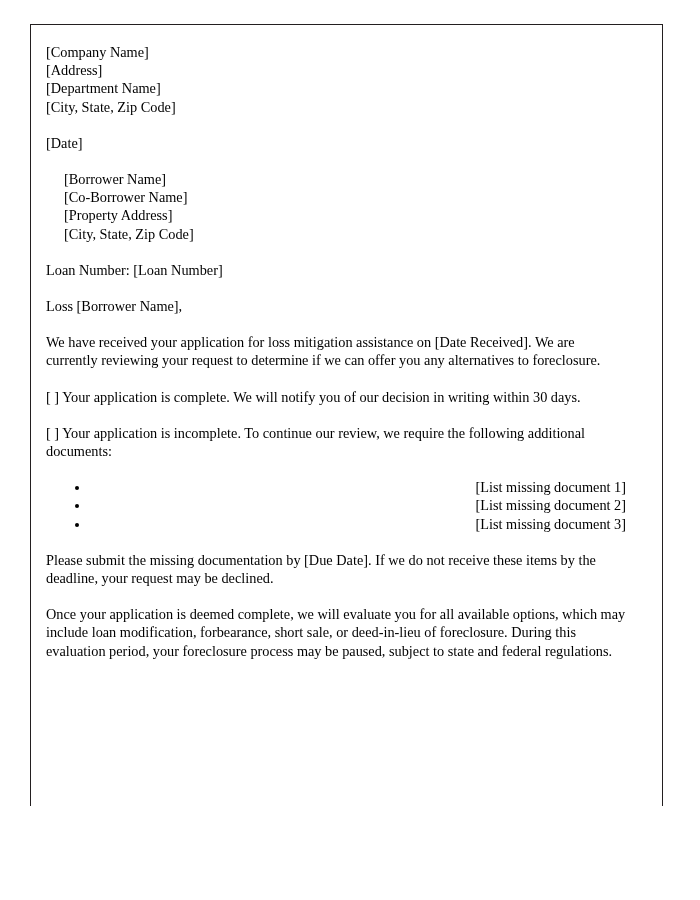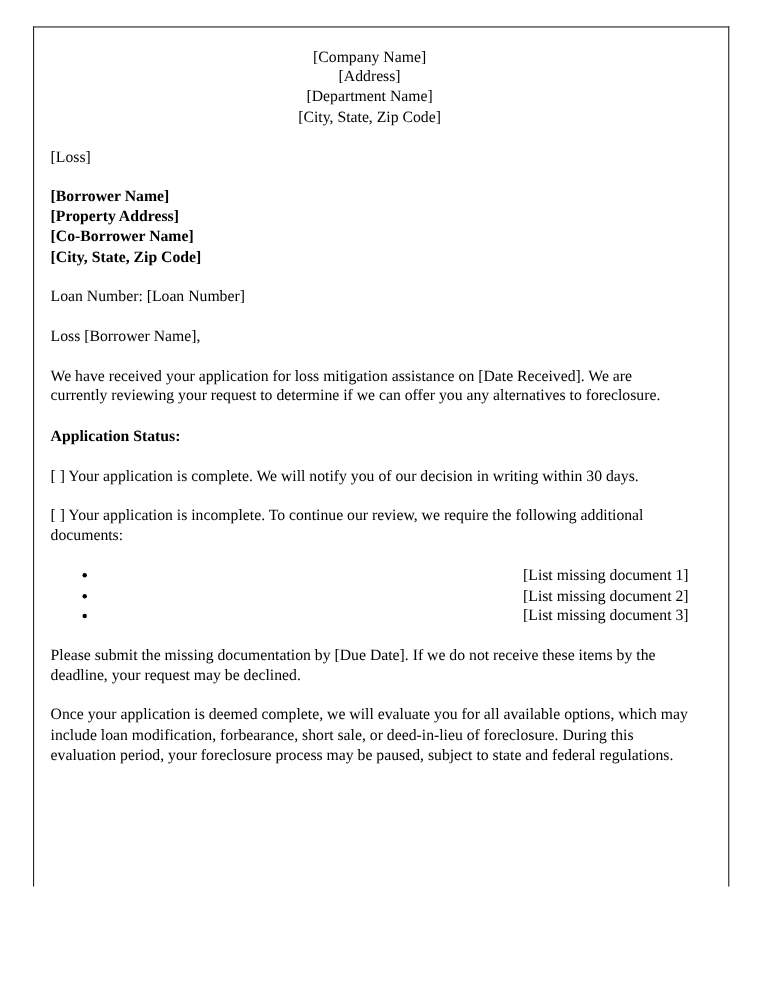--- a/index.html
+++ b/index.html
@@ -40,32 +40,30 @@
     position: absolute;
     left: 15px;
     top: 18px;
     width: 580px;
     font-size: 14.3px;
     line-height: 18.2px;
     text-align: left;
   }
   .address-block {
     margin: 0 0 18px 0;
-    text-align: center;
   }
   .address-line {
     display: block;
     white-space: pre;
   }
   .date-block {
     margin: 0 0 18px 0;
   }
   .recipient-block {
-    margin: 0 0 18px 0;
-    font-weight: bold;
+    margin: 0 0 18px 18px;
   }
   .heading {
     font-weight: bold;
     margin: 0 0 18px 0;
   }
   .para {
     margin: 0 0 18px 0;
   }
   .doc-list {
     list-style-type: disc;
@@ -90,37 +88,36 @@
   <div class="document-sheet">
     <div class="document-body">
 
       <div class="address-block">
         <span class="address-line">[Company Name]</span>
         <span class="address-line">[Address]</span>
         <span class="address-line">[Department Name]</span>
         <span class="address-line">[City, State, Zip Code]</span>
       </div>
 
-      <div class="date-block">[Loss]</div>
+      <div class="date-block">[Date]</div>
 
       <div class="recipient-block">
         <span class="address-line">[Borrower Name]</span>
+        <span class="address-line">[Co-Borrower Name]</span>
         <span class="address-line">[Property Address]</span>
-        <span class="address-line">[Co-Borrower Name]</span>
         <span class="address-line">[City, State, Zip Code]</span>
       </div>
 
 
       <p class="para">Loan Number: [Loan Number]</p>
 
       <p class="para">Loss [Borrower Name],</p>
 
       <p class="para">We have received your application for loss mitigation assistance on [Date Received]. We are currently reviewing your request to determine if we can offer you any alternatives to foreclosure.</p>
 
-      <p class="heading">Application Status:</p>
 
       <p class="para">[ ] Your application is complete. We will notify you of our decision in writing within 30 days.</p>
 
       <p class="para">[ ] Your application is incomplete. To continue our review, we require the following additional documents:</p>
 
       <ul class="doc-list">
         <li>[List missing document 1]</li>
         <li>[List missing document 2]</li>
         <li>[List missing document 3]</li>
       </ul>

